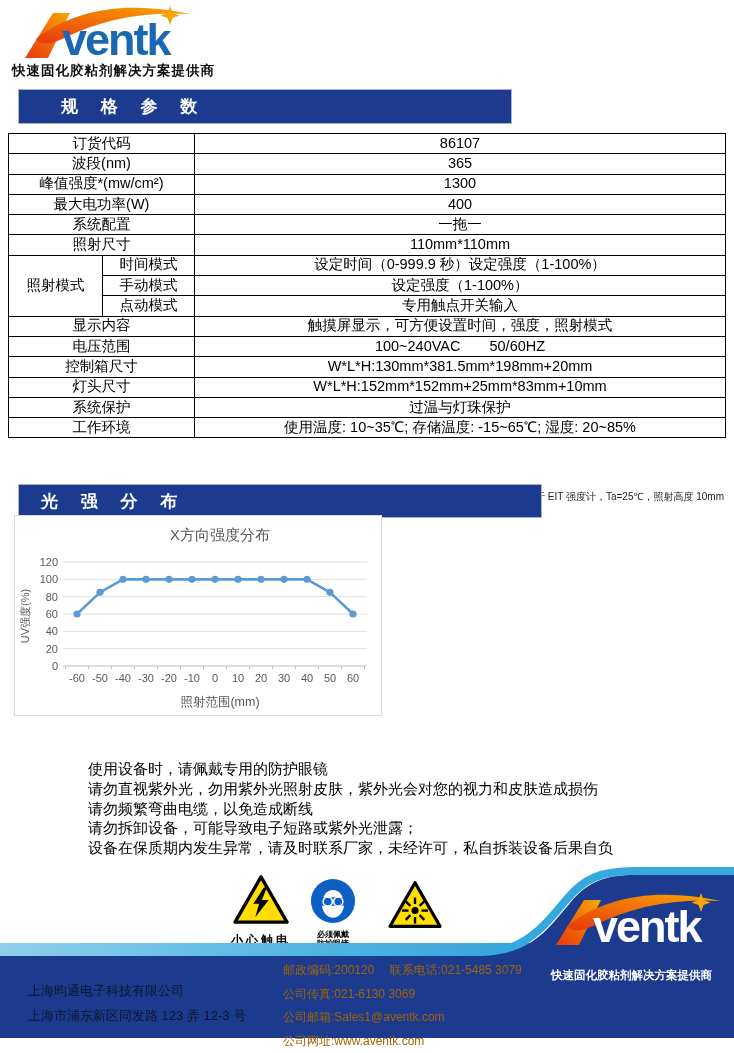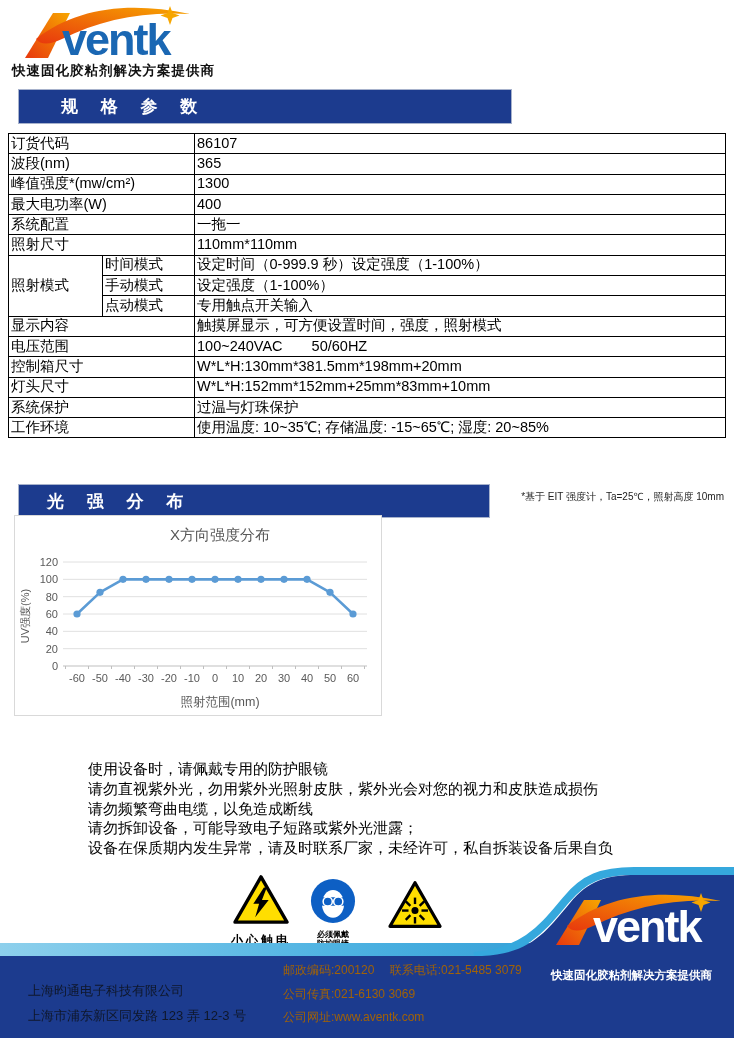--- a/index.html
+++ b/index.html
@@ -7,26 +7,26 @@
         font-family:"Liberation Sans",sans-serif;color:#000;}
 
   
   .logo-box{position:absolute;left:22px;top:6px;width:176px;height:54px;}
   .tagline{position:absolute;left:12px;top:62px;font-size:13.5px;font-weight:bold;letter-spacing:1px;color:#111;}
 
   
   .secbar{position:absolute;left:18px;background:#1c3b8e;border:1px solid #a7b2cc;box-sizing:border-box;
           color:#fff;font-weight:bold;font-size:17px;letter-spacing:9px;display:flex;align-items:center;}
   #bar-specs{top:89px;width:494px;height:35px;padding-left:42px;}
-  #bar-dist{top:484px;width:472px;height:34px;padding-left:28px;}
+  #bar-dist{top:484px;width:524px;height:34px;padding-left:22px;}
   #bar-notice{top:722px;width:180px;height:34px;padding-left:28px;letter-spacing:6px;}
 
   
   table.spec{position:absolute;left:8px;top:133px;width:718px;border-collapse:collapse;table-layout:fixed;}
-  table.spec td{border:1.5px solid #000;text-align:left;vertical-align:middle;
+  table.spec td{border:1.5px solid #000;text-align:center;vertical-align:middle;
                 font-size:14.5px;height:19.3px;padding:0 2px;line-height:1.1;white-space:nowrap;overflow:hidden;}
   .footnote{position:absolute;right:10px;top:457px;font-size:10px;color:#222;margin-top:32px;}
 
   
   .chart-panel{position:absolute;left:14px;top:515px;width:366px;height:199px;border:1px solid #d9d9d9;background:#fff;}
 
   
   .warnings{position:absolute;left:88px;top:759px;width:644px;font-size:15px;line-height:19.8px;color:#000;}
 
   
@@ -264,20 +264,21 @@
   </svg>
   <div class="footer"></div>
 
   <div class="footer-left">
     <div>上海昀通电子科技有限公司</div>
     <div>上海市浦东新区同发路 123 弄 12-3 号</div>
   </div>
   <div class="footer-mid">
     <div>邮政编码:200120　 联系电话:021-5485 3079</div>
     <div>公司传真:021-6130 3069</div>
+    <div>公司邮箱:Sales1@aventk.com</div>
     <div>公司网址:www.aventk.com</div>
   </div>
   <div class="footer-logo"><svg width="176" height="54" viewBox="0 0 172 54">
     <defs>
           <linearGradient id="lg2" x1="0" y1="1" x2="1" y2="0">
       <stop offset="0" stop-color="#e8380d"></stop>
             <stop offset="1" stop-color="#f7a600"></stop>
     </linearGradient>
         </defs>
     <path d="M1 52 L29 7 L46 7 L24 52 Z" fill="url(#lg2)"></path>

